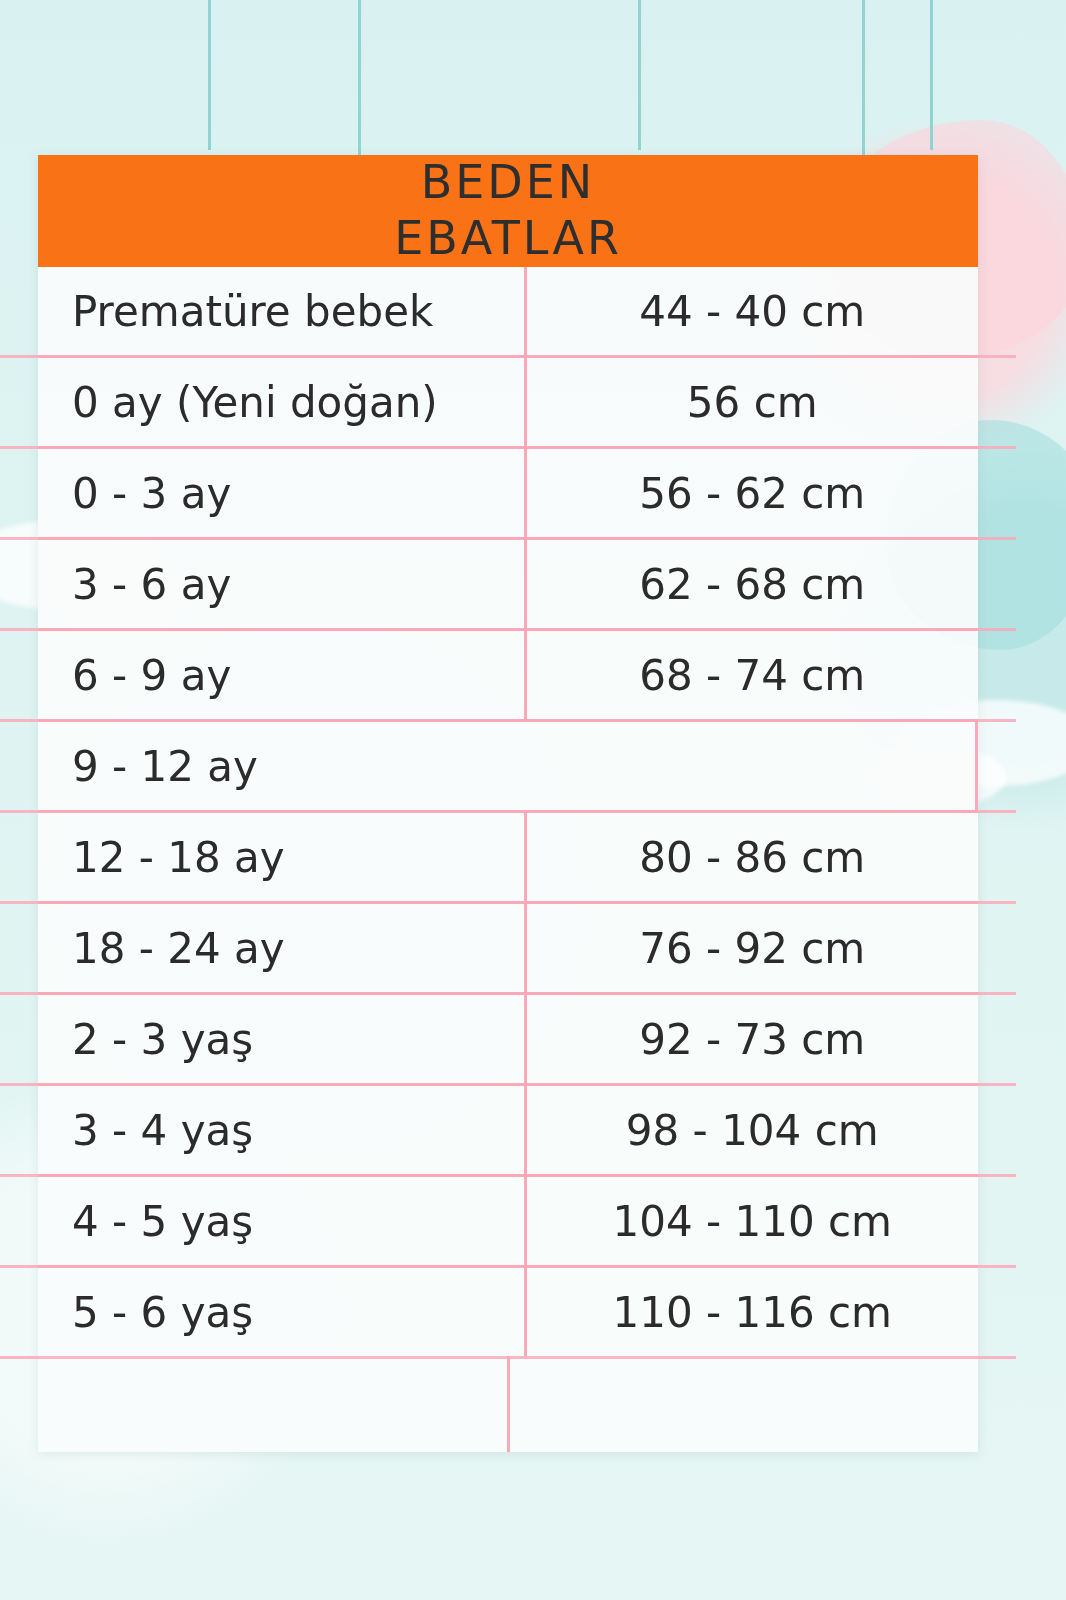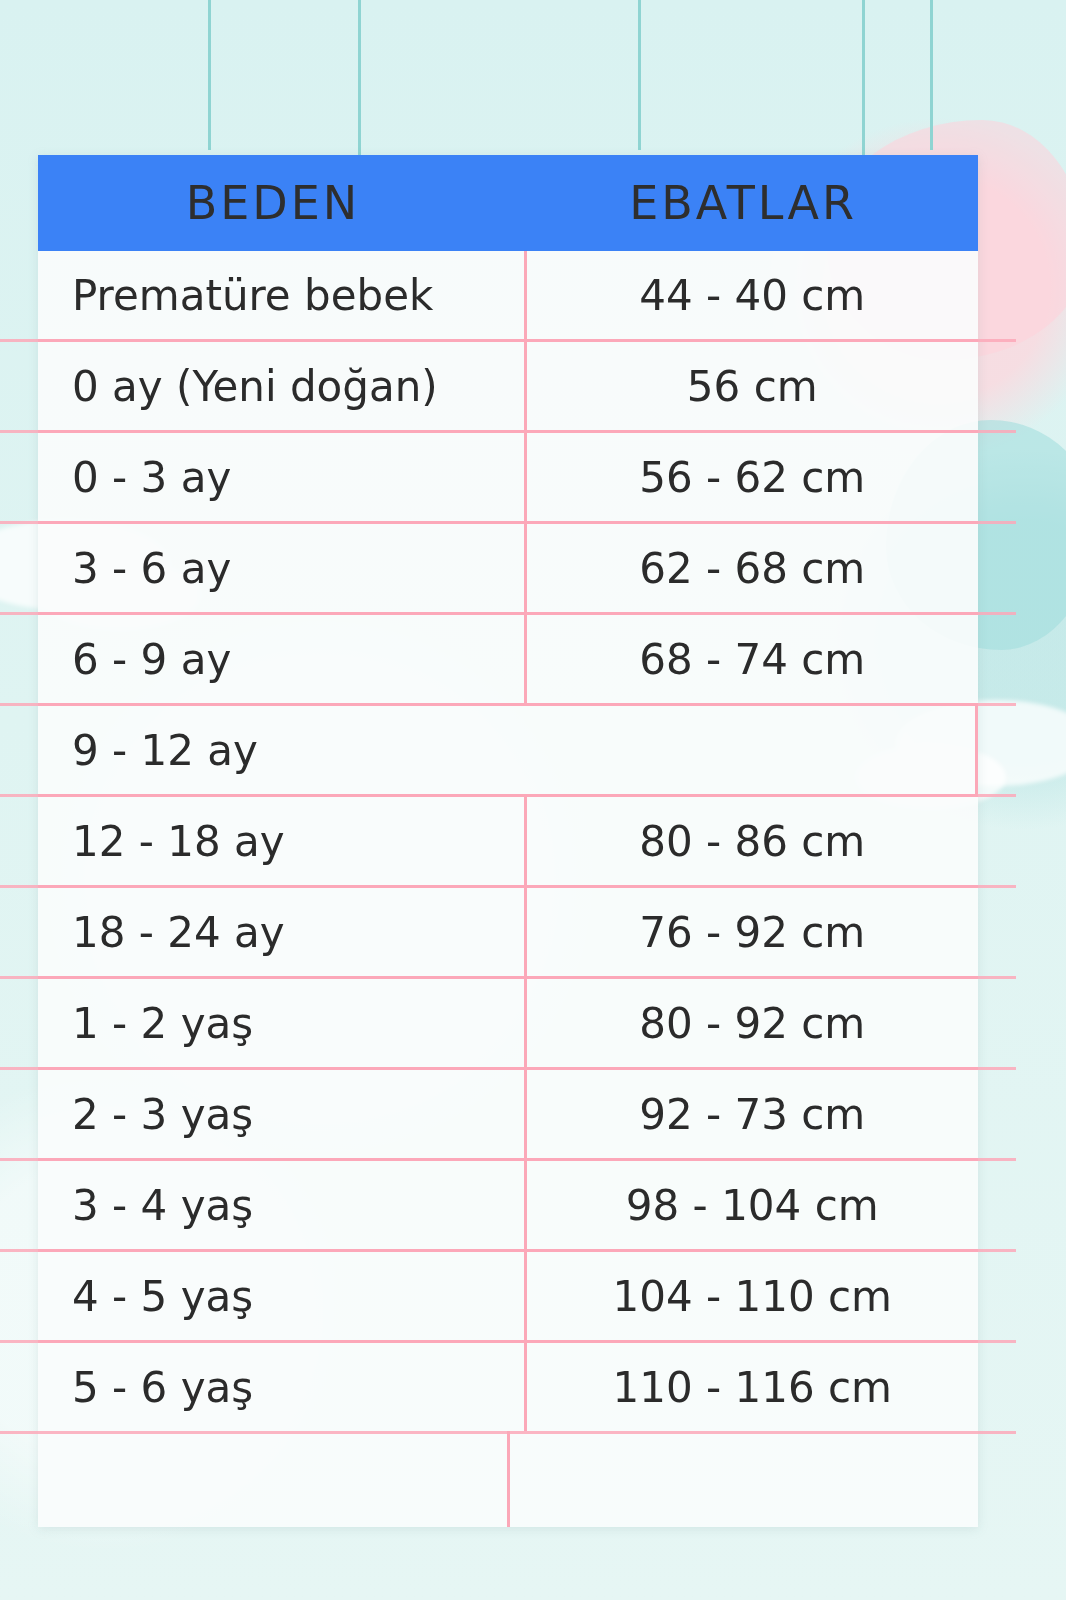--- a/index.html
+++ b/index.html
@@ -71,23 +71,24 @@
     position: absolute;
     left: 38px;
     top: 155px;
     width: 940px;
     background: rgba(250, 252, 252, 0.92);
     box-shadow: 0 2px 10px rgba(120, 160, 160, 0.18);
   }
 
   .card-header {
     display: flex;
-    background: #3b82f6;
-    height: 96px;
+    background: #f97316;
+    height: 112px;
     align-items: center;
+    flex-direction: column;
   }
   .card-header .hcell {
     flex: 1;
     text-align: center;
     font-size: 46px;
     letter-spacing: 3px;
     color: #2e2e2e;
     font-family: "DejaVu Sans", sans-serif;
     font-weight: 400;
   }
@@ -205,24 +206,20 @@
       </div>
       <div class="row">
         <div class="cell size">12 - 18 ay</div>
         <div class="cell measure">80 - 86 cm</div>
       </div>
       <div class="row">
         <div class="cell size">18 - 24 ay</div>
         <div class="cell measure">76 - 92 cm</div>
       </div>
       <div class="row">
-        <div class="cell size">1 - 2 yaş</div>
-        <div class="cell measure">80 - 92 cm</div>
-      </div>
-      <div class="row">
         <div class="cell size">2 - 3 yaş</div>
         <div class="cell measure">92 - 73 cm</div>
       </div>
       <div class="row">
         <div class="cell size">3 - 4 yaş</div>
         <div class="cell measure">98 - 104 cm</div>
       </div>
       <div class="row">
         <div class="cell size">4 - 5 yaş</div>
         <div class="cell measure">104 - 110 cm</div>

